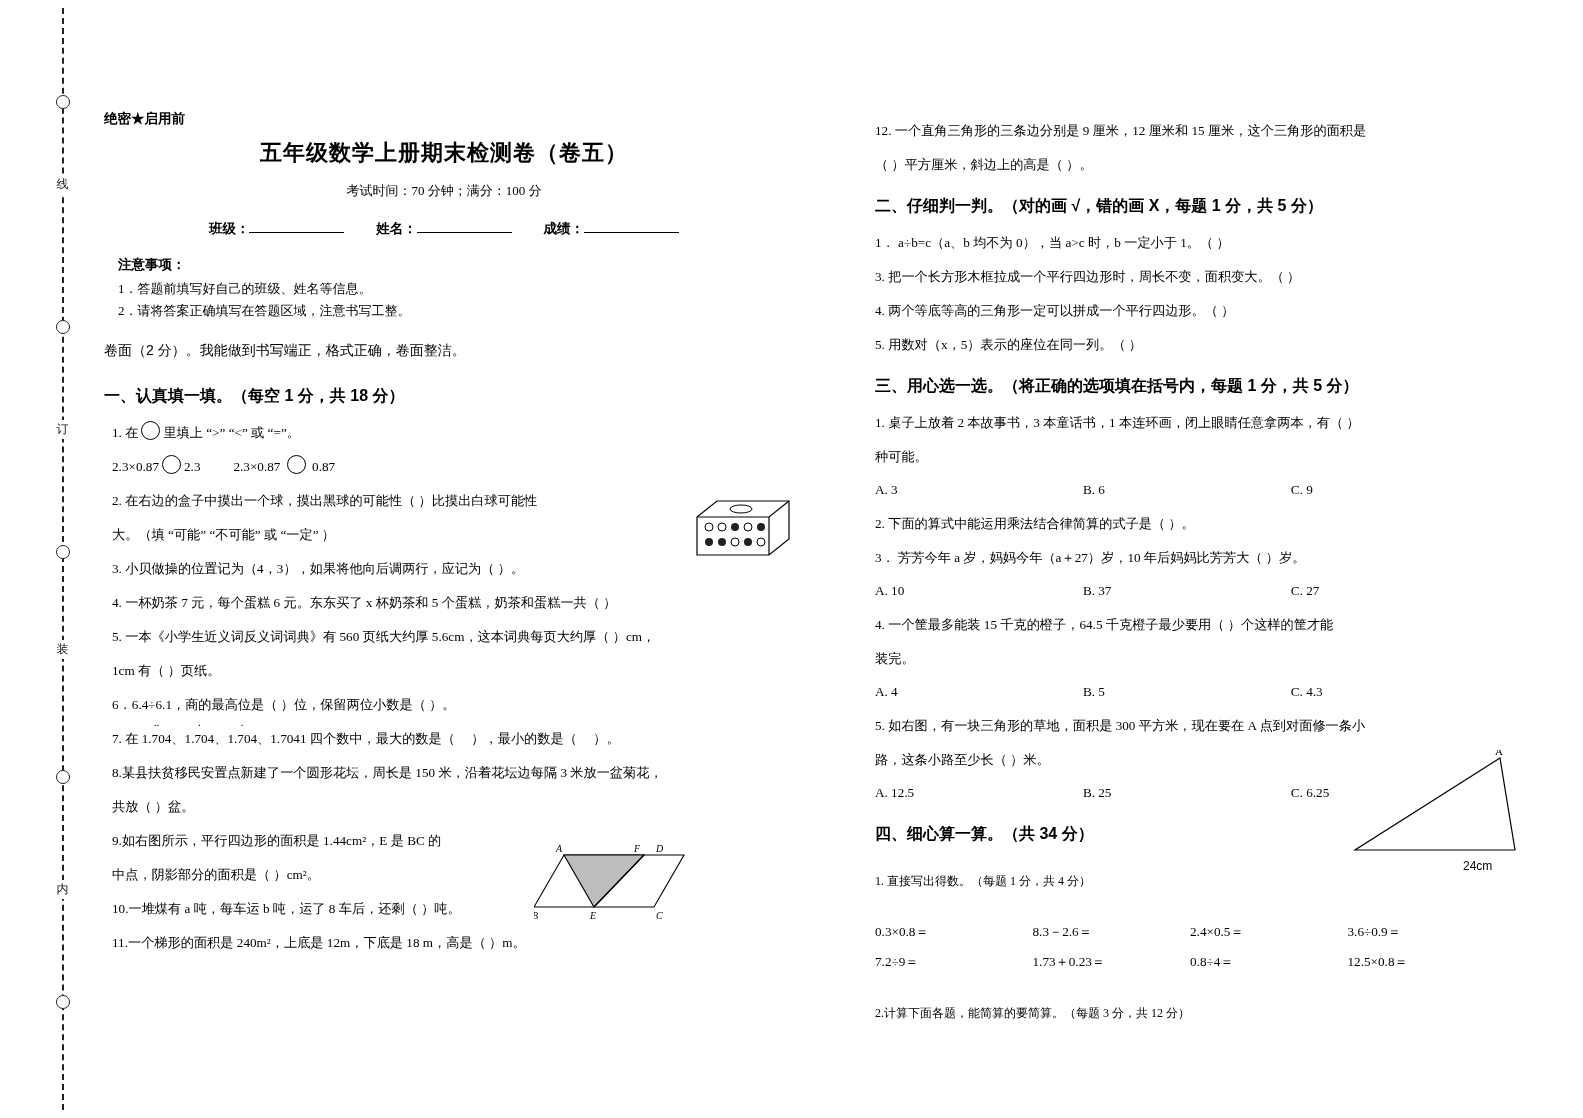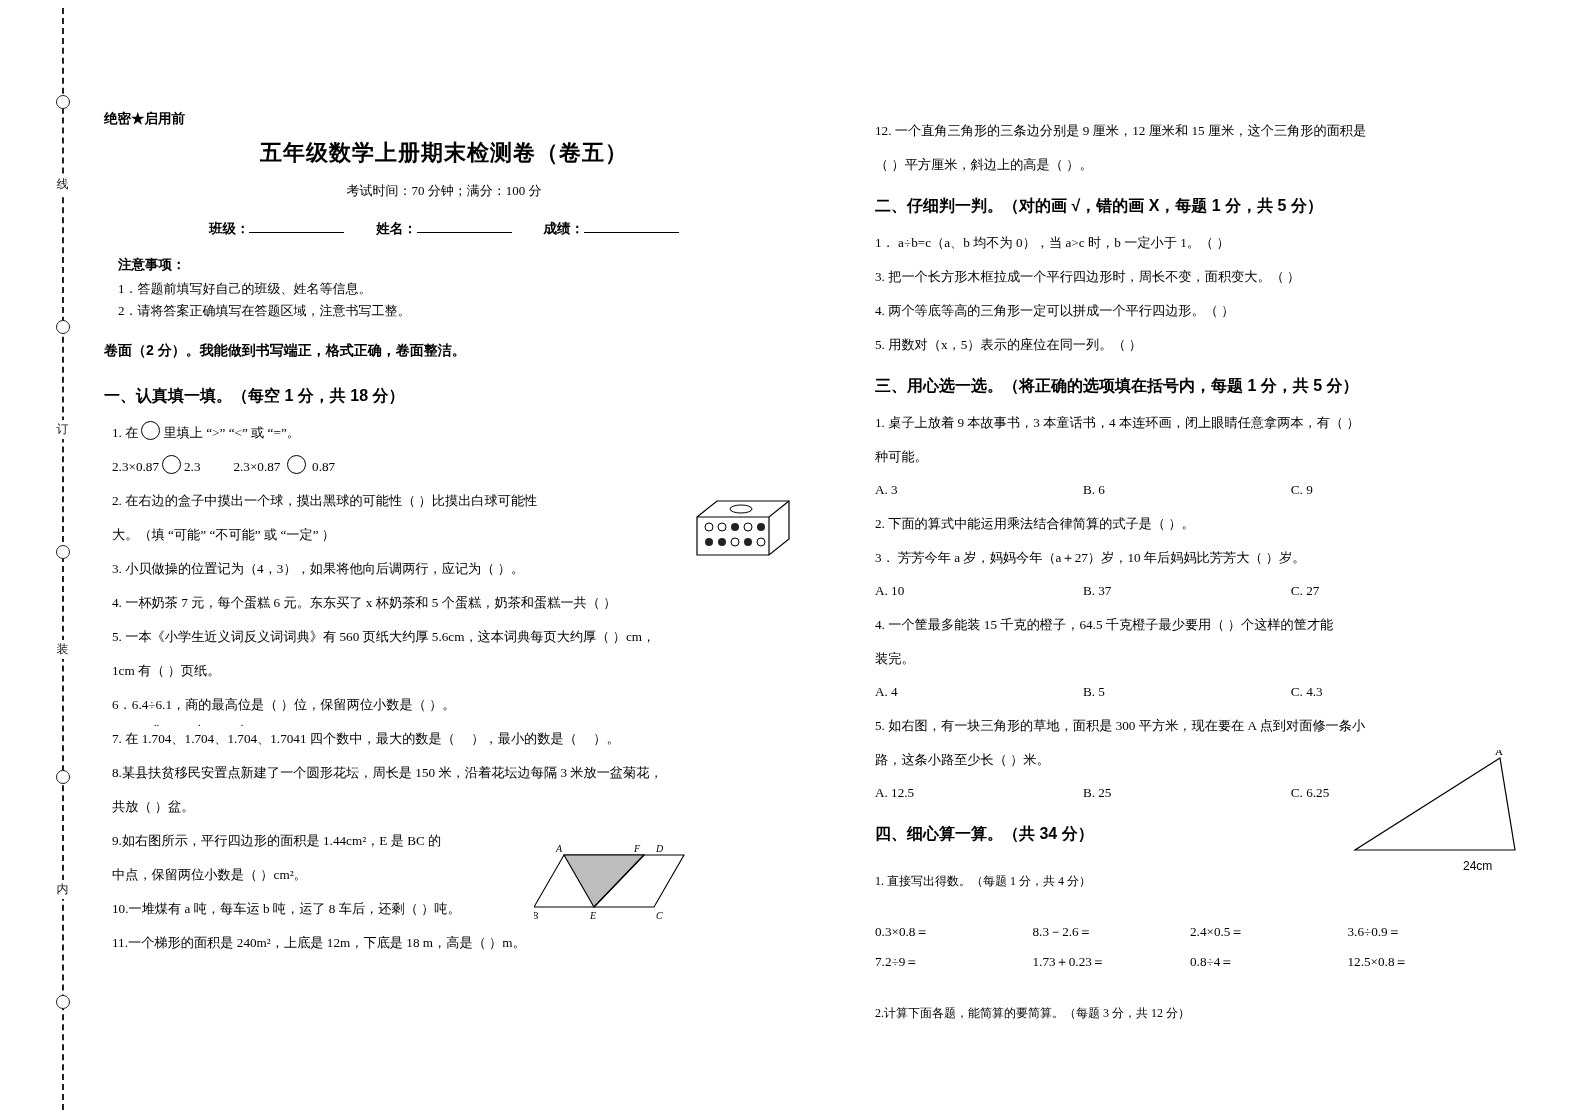--- a/index.html
+++ b/index.html
@@ -114,21 +114,21 @@
     font-weight: bold;
     font-family: "Liberation Sans", sans-serif;
     margin: 4px 0 6px 14px;
   }
   .notice-item {
     font-size: 13px;
     margin: 4px 0 4px 14px;
   }
   .cover-line {
     font-size: 14px;
-    font-weight: bold;
+    font-weight: normal;
     font-family: "Liberation Sans", sans-serif;
     margin: 22px 0 26px 0;
   }
   .sect-head {
     font-size: 16px;
     font-weight: bold;
     font-family: "Liberation Sans", sans-serif;
     margin: 18px 0 12px 0;
   }
   .q {
@@ -256,21 +256,21 @@
     <div class="q q-indent">4. 一杯奶茶 7 元，每个蛋糕 6 元。东东买了 x 杯奶茶和 5 个蛋糕，奶茶和蛋糕一共（             ）</div>
     <div class="q q-indent">5. 一本《小学生近义词反义词词典》有 560 页纸大约厚 5.6cm，这本词典每页大约厚（        ）cm，</div>
     <div class="q q-indent">1cm 有（       ）页纸。</div>
     <div class="q q-indent">6．6.4÷6.1，商的最高位是（        ）位，保留两位小数是（         ）。</div>
     <div class="q q-indent">
       7. 在 <span class="ovl"><span class="dot">..</span>1.704</span>、<span class="ovl"><span class="dot">.</span>1.704</span>、<span class="ovl"><span class="dot">.</span>1.704</span>、1.7041 四个数中，最大的数是（&nbsp;&nbsp;&nbsp;&nbsp;&nbsp;），最小的数是（&nbsp;&nbsp;&nbsp;&nbsp;&nbsp;）。
     </div>
     <div class="q q-indent">8.某县扶贫移民安置点新建了一个圆形花坛，周长是 150 米，沿着花坛边每隔 3 米放一盆菊花，</div>
     <div class="q q-indent">共放（       ）盆。</div>
     <div class="q q-indent">9.如右图所示，平行四边形的面积是 1.44cm²，E 是 BC 的</div>
-    <div class="q q-indent">中点，保留两位小数是（          ）cm²。</div>
+    <div class="q q-indent">中点，阴影部分的面积是（          ）cm²。</div>
     <div class="q q-indent">10.一堆煤有 a 吨，每车运 b 吨，运了 8 车后，还剩（             ）吨。</div>
     <div class="q q-indent">11.一个梯形的面积是 240m²，上底是 12m，下底是 18 m，高是（        ）m。</div>
 
     <div class="box-fig">
       <svg width="105" height="70" viewBox="0 0 105 70">
         <polygon points="8,22 28,6 100,6 100,44 80,60 8,60" fill="#ffffff" stroke="#000" stroke-width="1.2"></polygon>
         <polyline points="8,22 80,22 100,6" fill="none" stroke="#000" stroke-width="1.2"></polyline>
         <line x1="80" y1="22" x2="80" y2="60" stroke="#000" stroke-width="1.2"></line>
         <ellipse cx="52" cy="14" rx="11" ry="4" fill="#fff" stroke="#000" stroke-width="1"></ellipse>
         <circle cx="20" cy="32" r="4" fill="#fff" stroke="#000"></circle>
@@ -308,21 +308,21 @@
     <div class="q">（      ）平方厘米，斜边上的高是（         ）。</div>
 
     <div class="sect-head">二、仔细判一判。（对的画 √，错的画 X，每题 1 分，共 5 分）</div>
     <div class="q">1． a÷b=c（a、b 均不为 0），当 a&gt;c 时，b 一定小于 1。（        ）</div>
     <div class="q">3. 把一个长方形木框拉成一个平行四边形时，周长不变，面积变大。（          ）</div>
     <div class="q">4. 两个等底等高的三角形一定可以拼成一个平行四边形。（         ）</div>
     <div class="q">5. 用数对（x，5）表示的座位在同一列。（         ）</div>
 
     <div class="sect-head">三、用心选一选。（将正确的选项填在括号内，每题 1 分，共 5 分）</div>
 
-    <div class="q">1. 桌子上放着 9 本故事书，3 本童话书，4 本连环画，闭上眼睛任意拿两本，有（        ）</div>
+    <div class="q">1. 桌子上放着 2 本故事书，3 本童话书，1 本连环画，闭上眼睛任意拿两本，有（        ）</div>
     <div class="q">种可能。</div>
     <div class="opts">
       <div class="o">A. 3</div>
       <div class="o">B. 6</div>
       <div class="o">C. 9</div>
     </div>
 
     <div class="q">2. 下面的算式中能运用乘法结合律简算的式子是（        ）。</div>
 
     <div class="q">3． 芳芳今年 a 岁，妈妈今年（a＋27）岁，10 年后妈妈比芳芳大（        ）岁。</div>

